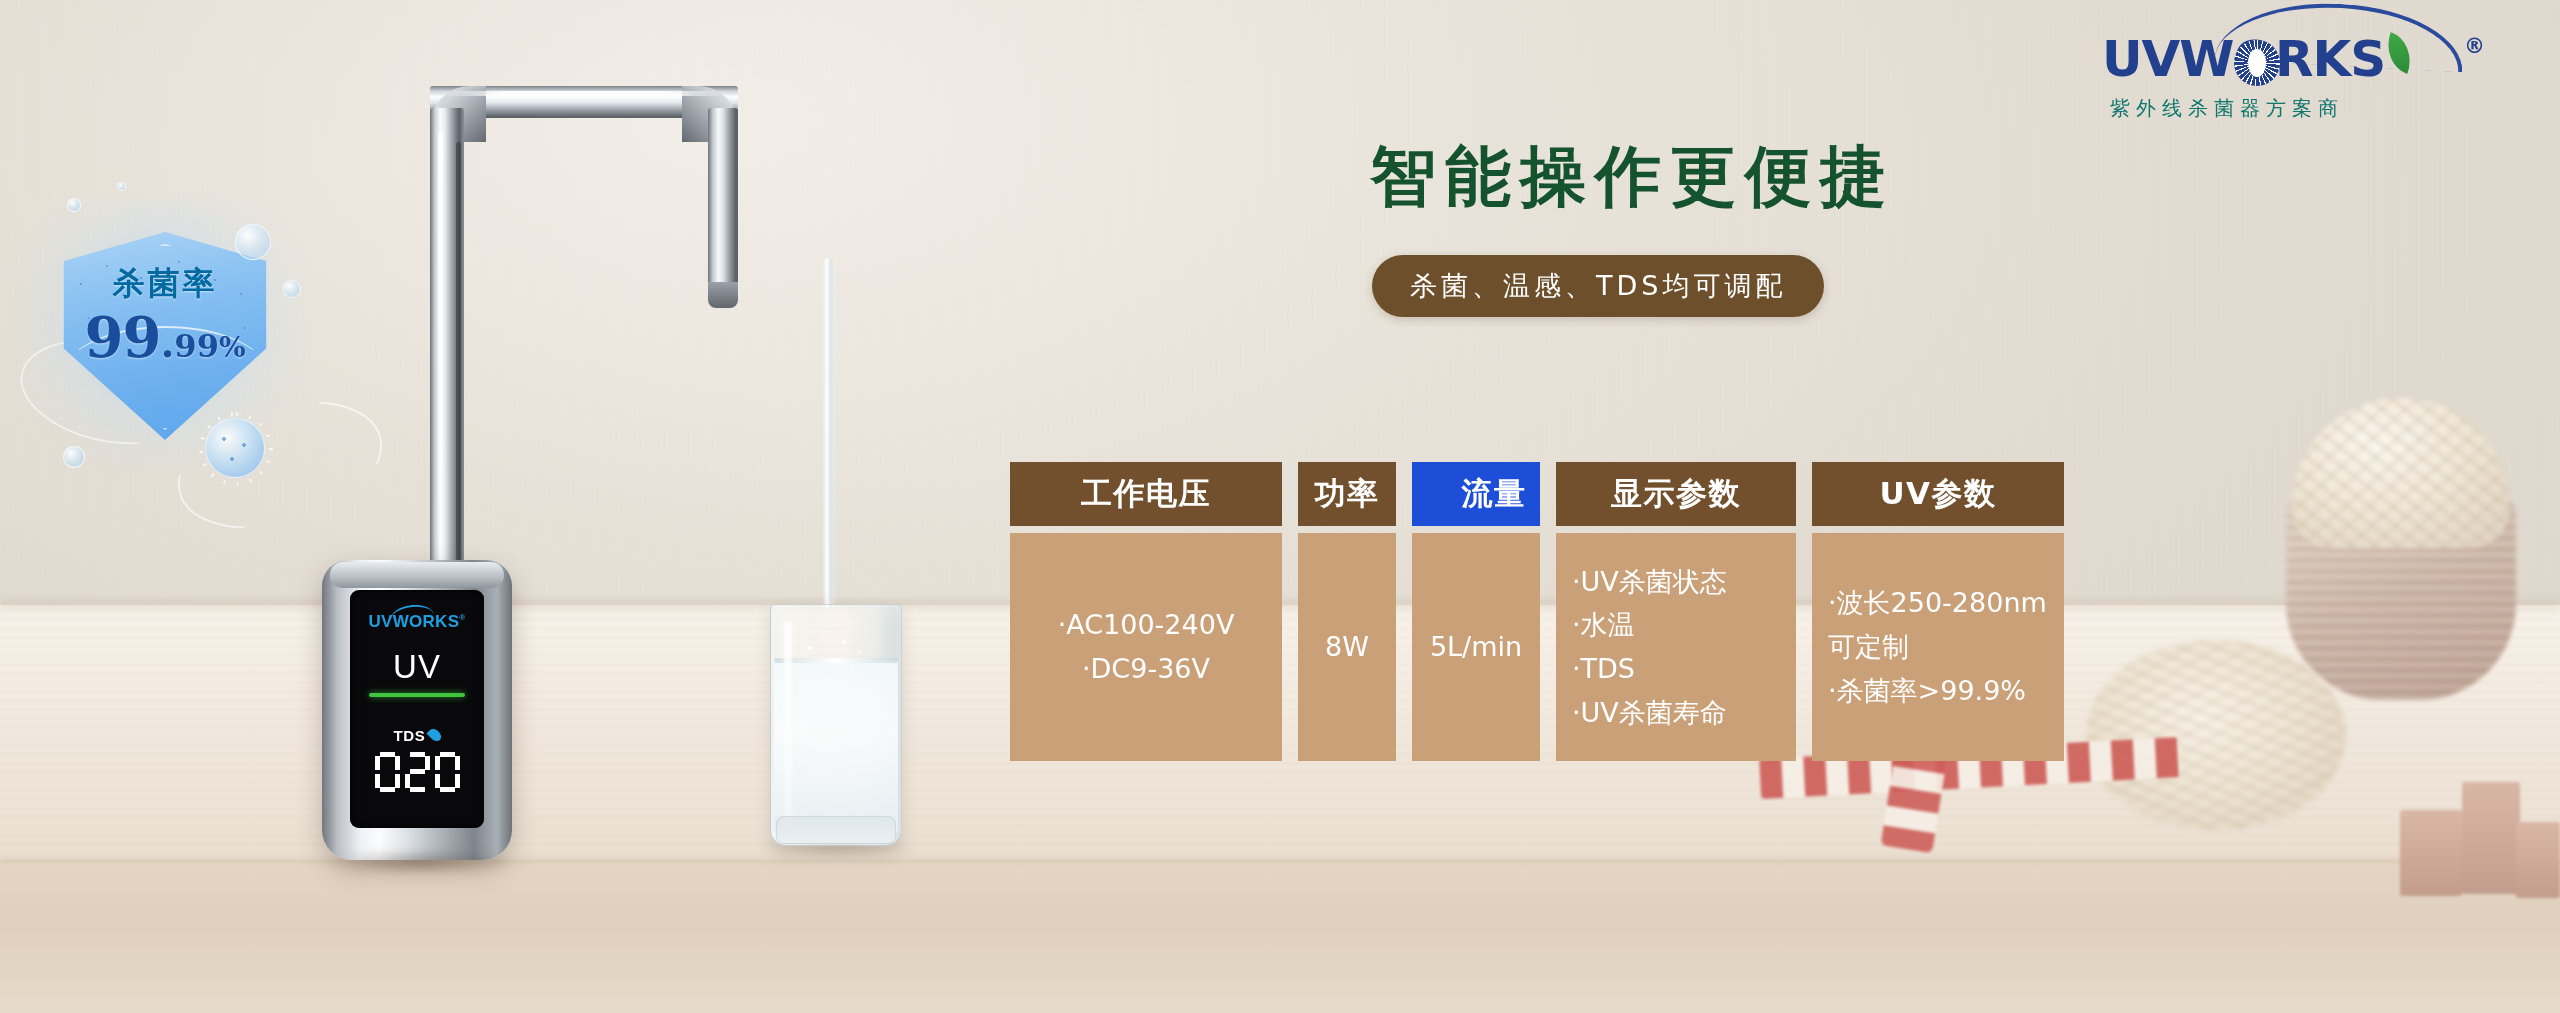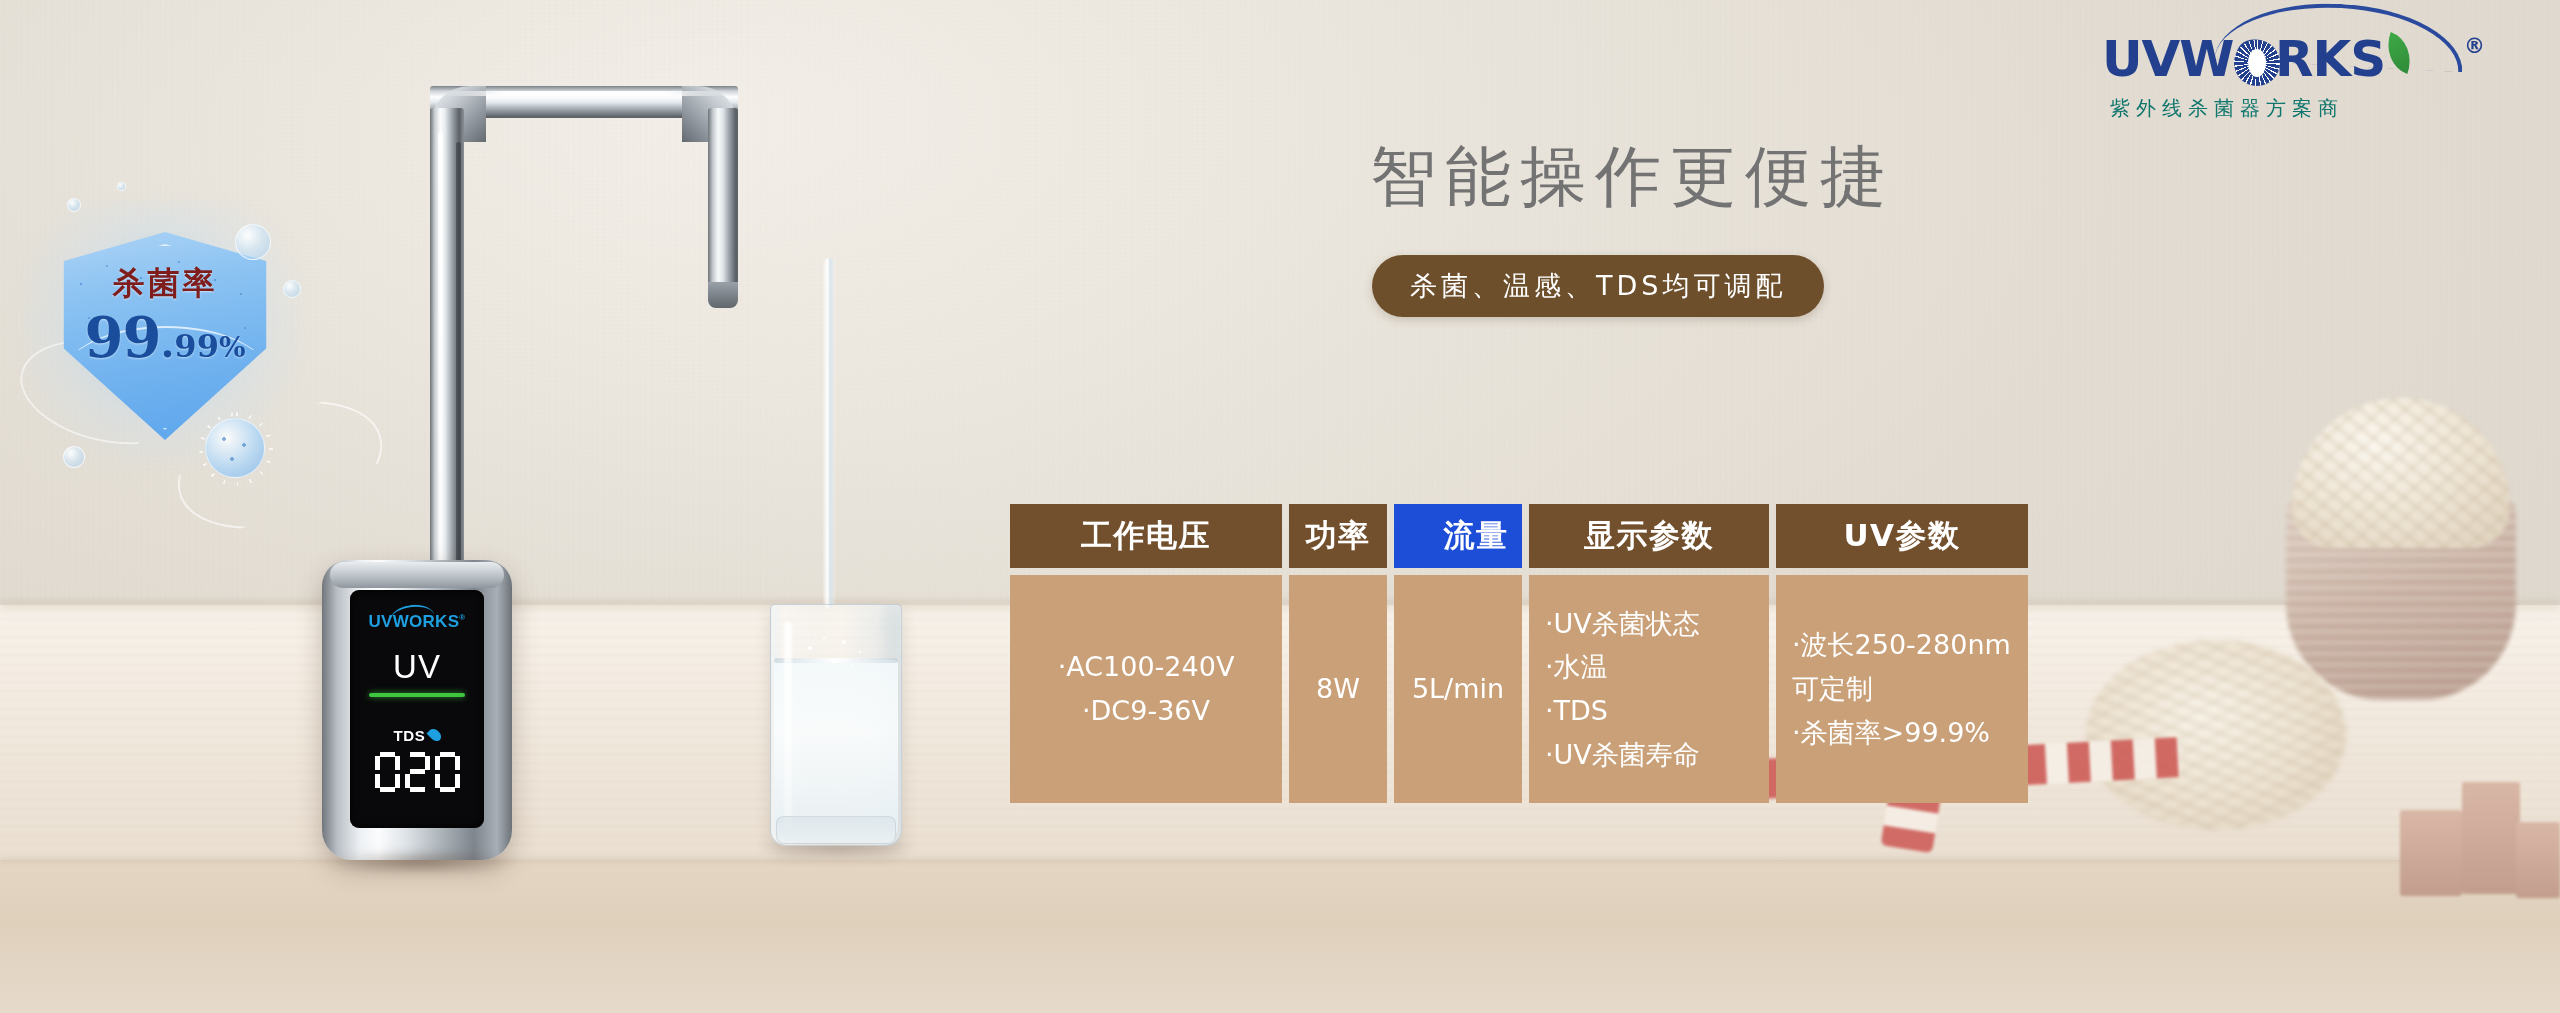--- a/index.html
+++ b/index.html
@@ -323,21 +323,21 @@
       radial-gradient(circle 2px at 190px 96px, rgba(52,120,200,.4) 60%, rgba(0,0,0,0) 62%);
   }
   .shield-wave{
     position:absolute;left:8px;top:94px;width:206px;height:50px;
     border-top:2.5px solid rgba(255,255,255,.72);
     border-radius:50%/100% 100% 0 0;
     clip-path:polygon(0 0,100% 0,100% 48%,0 48%);
   }
   .shield-txt1{
     position:absolute;left:0;top:30px;width:220px;text-align:center;
-    color:#7f1d1d;font-size:32px;font-weight:bold;letter-spacing:3px;
+    color:#0369a1;font-size:32px;font-weight:bold;letter-spacing:3px;
     font-family:"DejaVu Sans","Liberation Sans",sans-serif;
     text-shadow:0 1px 2px rgba(255,255,255,.55);
   }
   .shield-num{
     position:absolute;left:0;top:72px;width:220px;text-align:center;
     color:#1a4e9c;font-family:"DejaVu Serif","Liberation Serif",serif;
     text-shadow:0 1px 2px rgba(255,255,255,.5);
   }
   .shield-num .big{font-size:56px;font-weight:bold;letter-spacing:-1px;}
   .shield-num .dot{font-size:40px;font-weight:bold;}
@@ -427,39 +427,39 @@
   }
   .logo-sub{
     margin-top:11px;padding-left:12px;
     color:#0f766e;font-size:20px;letter-spacing:6px;font-weight:500;
     font-family:"DejaVu Sans","Liberation Sans",sans-serif;
   }
 
   
   .headline{
     position:absolute;left:1370px;top:132px;
-    color:#737373;
-    font-size:66px;font-weight:normal;letter-spacing:9px;
+    color:#14532d;
+    font-size:66px;font-weight:bold;letter-spacing:9px;
     font-family:"DejaVu Serif","Liberation Serif",serif;
     white-space:nowrap;
   }
   .pill{
     position:absolute;left:1372px;top:255px;
     height:62px;padding:0 38px;
     background:#6e4f2c;border-radius:34px;
     display:flex;align-items:center;justify-content:center;
     color:#ffffff;font-size:27px;letter-spacing:4px;
     font-family:"DejaVu Sans","Liberation Sans",sans-serif;
     box-shadow:0 3px 10px rgba(90,62,36,.22);
   }
 
   
   .spec{
     position:absolute;left:1010px;top:462px;
-    display:flex;gap:7px;align-items:flex-start;margin-top:42px;
+    display:flex;gap:16px;align-items:flex-start;
   }
   .col{display:flex;flex-direction:column;gap:7px;}
   .col-head{
     background:#72502d;color:#ffffff;
     height:64px;display:flex;align-items:center;justify-content:center;
     font-size:31px;font-weight:bold;letter-spacing:1.5px;
     font-family:"DejaVu Sans","Liberation Sans",sans-serif;
   }
   .col-body{
     background:rgba(201,160,120,.94);

